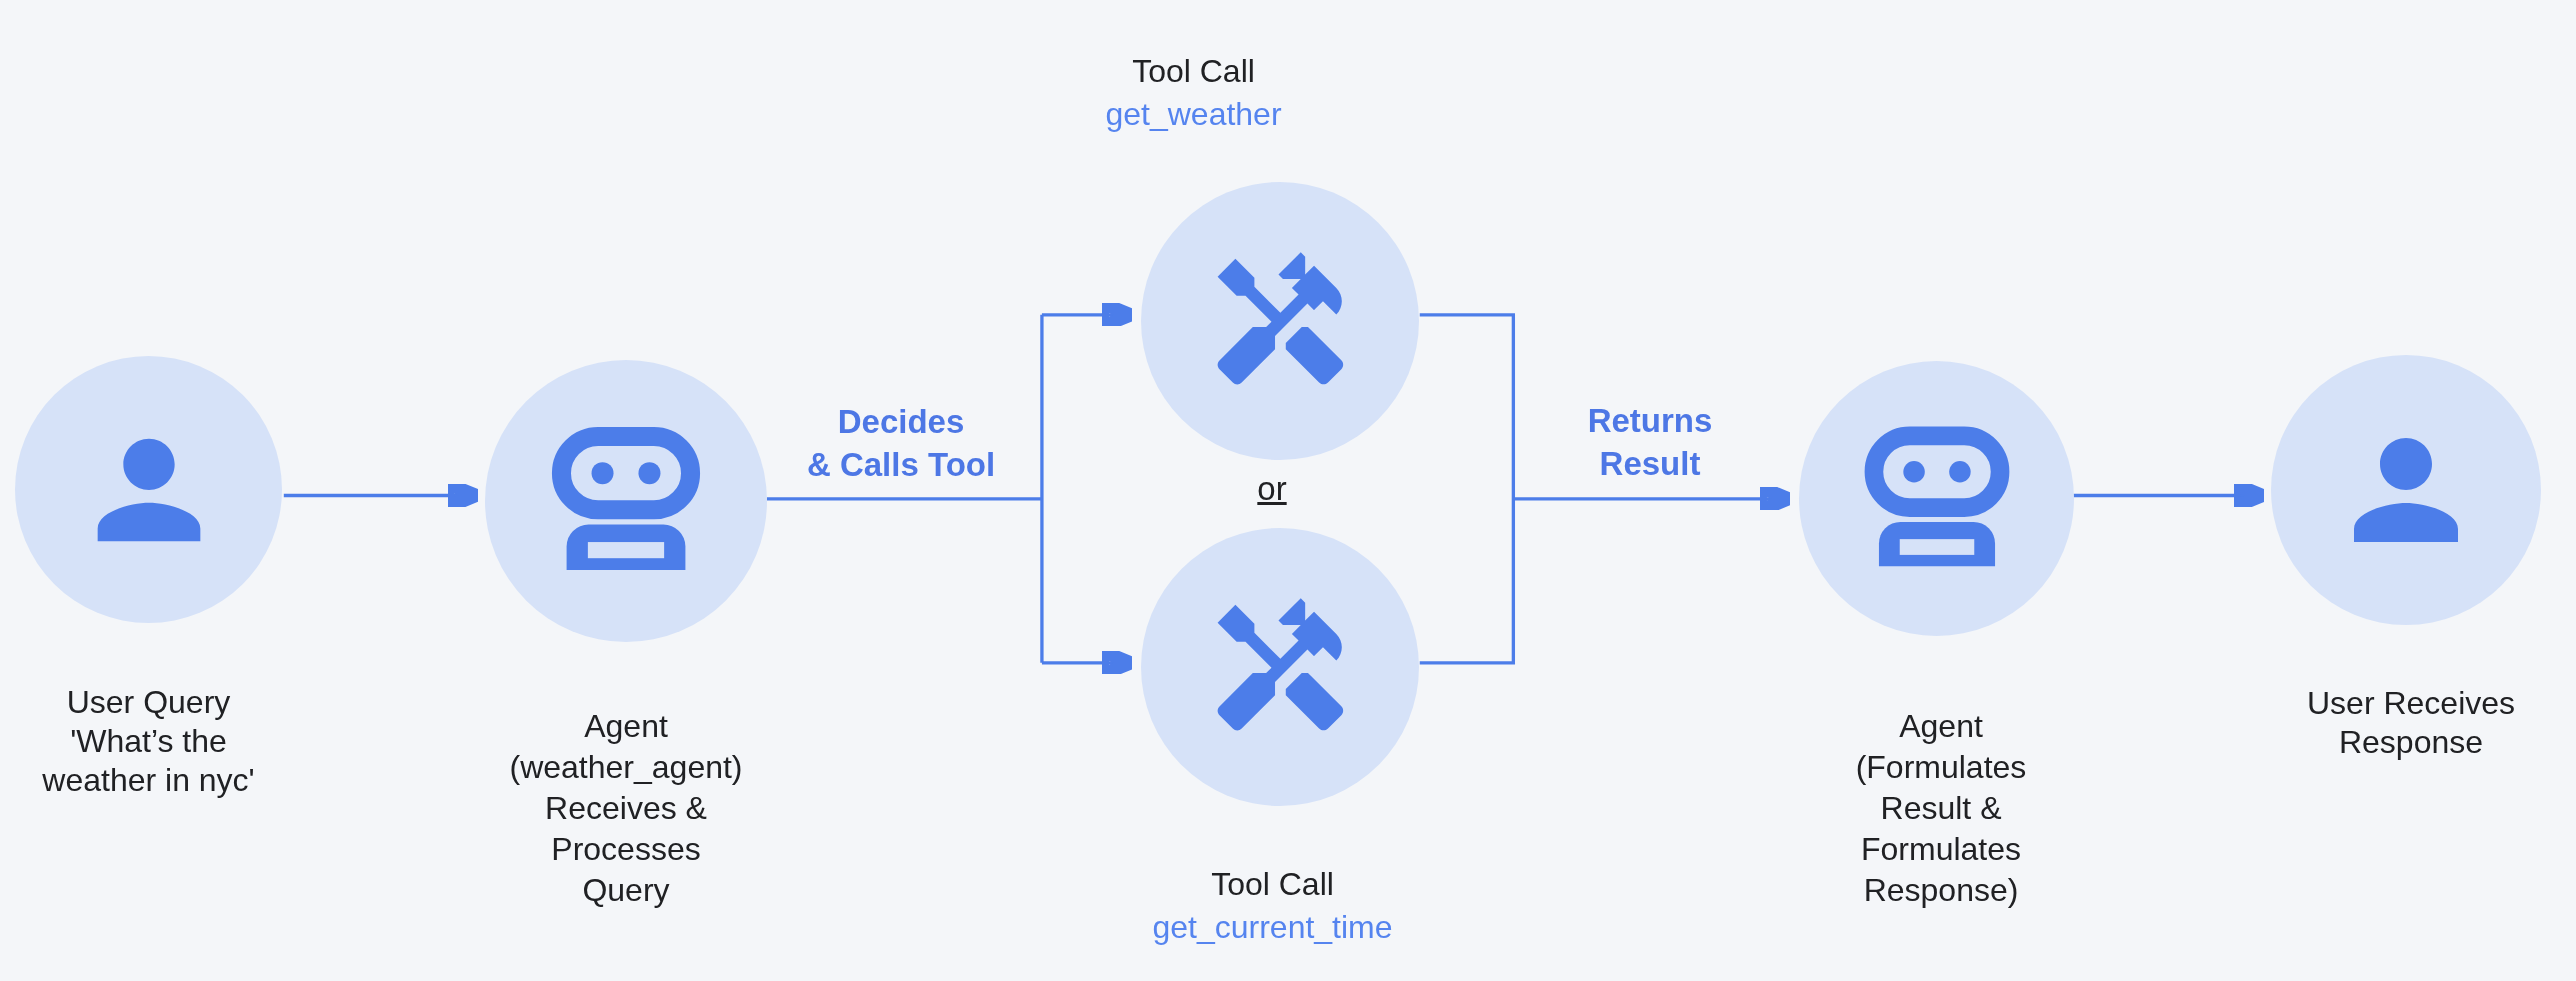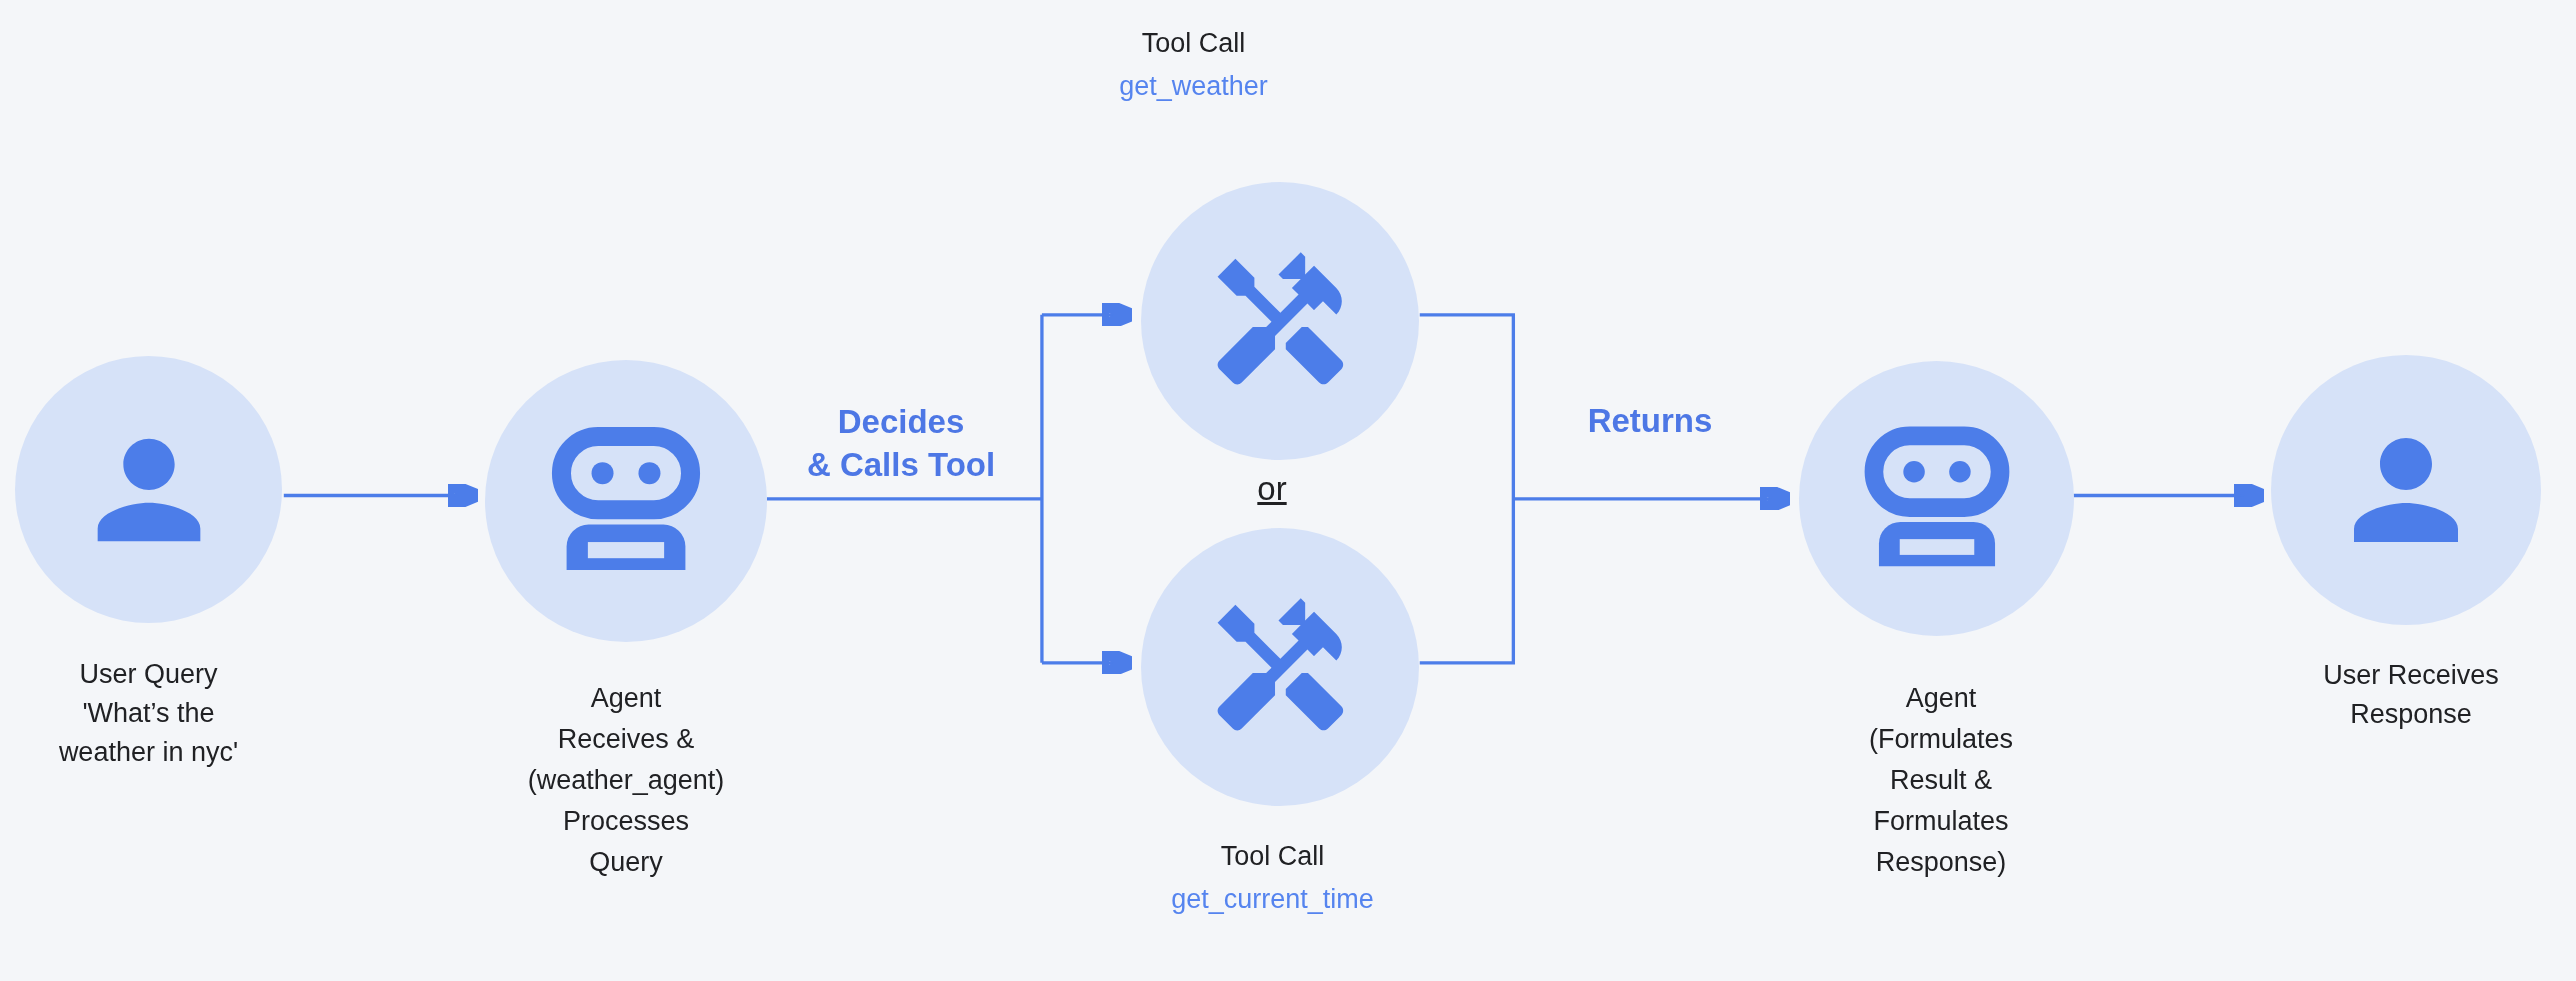--- a/index.html
+++ b/index.html
@@ -30,21 +30,22 @@
     border-radius: 50%;
     background: #d6e2f8;
     display: flex;
     align-items: center;
     justify-content: center;
   }
   .label {
     position: absolute;
     text-align: center;
     color: #202124;
-    font-size: 27px;
+    font-size: 32px;
+    margin-top: 28px;
   }
   .label span { display: block; }
   .lh47 { line-height: 39px; }
   .lh50 { line-height: 41px; }
   .lh52 { line-height: 43px; }
   .edge-label {
     position: absolute;
     text-align: center;
     color: #4d77e5;
     font-weight: 700;
@@ -136,37 +137,38 @@
 
   <div class="edge-label" style="left:694px; top:400px; width:414px;">
     <span>Decides</span>
     <span>&amp; Calls Tool</span>
   </div>
 
   <div class="or-label" style="left:1189px; top:469px; width:166px;">or</div>
 
   <div class="edge-label" style="left:1443px; top:399px; width:414px;">
     <span>Returns</span>
+    <span>Result</span>
   </div>
 
   <div class="label lh52" style="left:1024px; top:835px; width:497px;">
     <span>Tool Call</span>
     <span class="func-name">get_current_time</span>
   </div>
 
   <div class="label lh47" style="left:-42px; top:655px; width:381px;">
     <span>User Query</span>
     <span>'What’s the</span>
     <span>weather in nyc'</span>
   </div>
 
   <div class="label lh50" style="left:419px; top:678px; width:414px;">
     <span>Agent</span>
+    <span>(weather_agent)</span>
     <span>Receives &amp;</span>
-    <span>(weather_agent)</span>
     <span>Processes</span>
     <span>Query</span>
   </div>
 
   <div class="label lh50" style="left:1734px; top:678px; width:414px;">
     <span>Agent</span>
     <span>(Formulates</span>
     <span>Result &amp;</span>
     <span>Formulates</span>
     <span>Response)</span>

